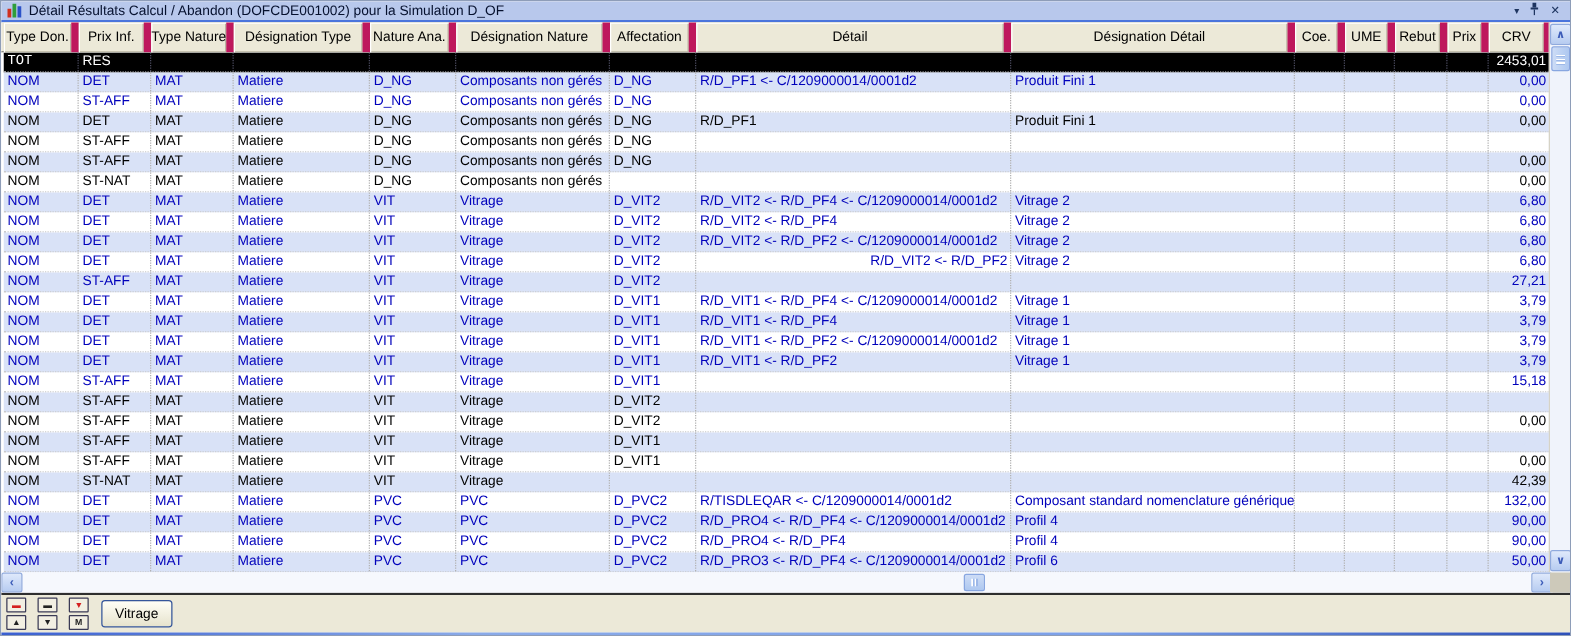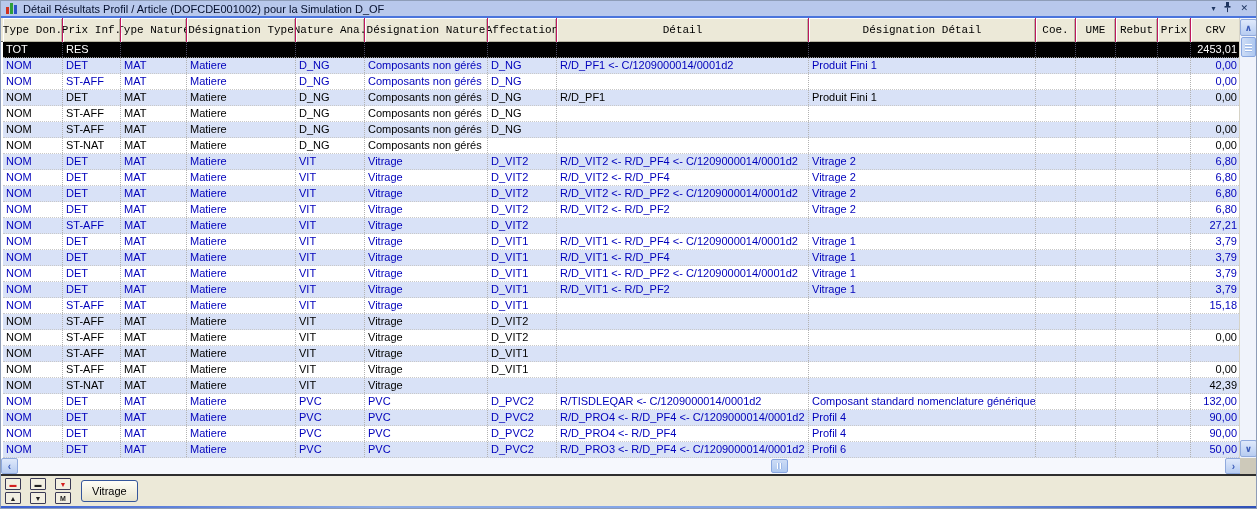--- a/index.html
+++ b/index.html
@@ -24,23 +24,22 @@
   .tb-icons { margin-left:auto; display:flex; align-items:center; gap:8px; padding-right:4px; }
   .tbi { color:#1e3560; font-size:9px; line-height:9px; cursor:default; font-weight:bold; }
   .tbi.chev { font-size:8px; }
   
   .grid { position:relative; height:440px; background:#fff; }
   .hdr { display:flex; height:24px; background:var(--panel,#ece9d8); border-bottom:1px solid #6a6a6a; padding-left:2px; }
   .hcell {
     flex:none; height:24px; font-size:11px; color:#000;
     display:flex; align-items:center; justify-content:center; overflow:hidden; white-space:nowrap;
     background:var(--panel,#ece9d8);
-    border-right:1px solid #be185d;
+    border-right:6px solid #be185d;
     box-shadow:inset 1px 1px 0 #ffffff, inset -1px -1px 0 #b8b5a1;
-    font-family:Liberation Mono, monospace;
   }
   .rows { position:absolute; top:24px; left:0; width:1240px; height:416px; background:#fff; padding-left:2px; overflow:hidden; }
   .row { display:flex; height:16px; border-bottom:1px dotted #c9c9c9; }
   .row.plain { background:#fff; }
   .row.alt   { background:var(--row-alt,#d9e2f7); }
   .row.blue  { color:var(--blue-text,#0000bb); }
   .row.black { color:#000000; }
   .row.sel   { background:#000; color:#fff; border-bottom:1px dotted #9a9a9a; }
   .cell {
     flex:none; height:15px; line-height:15px; font-size:11px;
@@ -118,21 +117,21 @@
 <body>
 
 <div class="window">
 
   <div class="titlebar">
     <span class="app-icon">
         <i class="r"></i>
         <i class="g"></i>
         <i class="bl"></i>
       </span>
-    <span class="title">Détail Résultats Profil / Article (DOFCDE001002) pour la Simulation D_OF</span>
+    <span class="title">Détail Résultats Calcul / Abandon (DOFCDE001002) pour la Simulation D_OF</span>
     <span class="tb-icons">
       <span class="tbi chev">▾</span>
       <span class="tbi"><svg width="9" height="11" viewBox="0 0 9 11">
             <path d="M3 0 h3 v4 h-3 z" fill="#1e3560"></path>
             <rect x="1.5" y="4" width="6" height="1.6" fill="#1e3560"></rect>
             <rect x="4" y="5.6" width="1" height="4.5" fill="#1e3560"></rect>
           </svg></span>
       <span class="tbi">✕</span>
     </span>
   </div>
@@ -149,21 +148,21 @@
         <div class="hcell" style="width: 252px;">Détail</div>
         <div class="hcell" style="width: 227px;">Désignation Détail</div>
         <div class="hcell" style="width: 40px;">Coe.</div>
         <div class="hcell" style="width: 40px;">UME</div>
         <div class="hcell" style="width: 42px;">Rebut</div>
         <div class="hcell" style="width: 33px;">Prix</div>
         <div class="hcell" style="width: 50px;">CRV</div>
       </div>
     <div class="rows" id="rows">
         <div class="row sel">
-          <div class="cell" style="width: 60px;">TOT</div>
+          <div class="cell" style="width: 60px; font-family: Liberation Mono, monospace;">TOT</div>
           <div class="cell" style="width: 58px;">RES</div>
           <div class="cell" style="width: 66px;"></div>
           <div class="cell" style="width: 109px;"></div>
           <div class="cell" style="width: 69px;"></div>
           <div class="cell" style="width: 123px;"></div>
           <div class="cell" style="width: 69px;"></div>
           <div class="cell" style="width: 252px;"></div>
           <div class="cell" style="width: 227px;"></div>
           <div class="cell" style="width: 40px;"></div>
           <div class="cell" style="width: 40px;"></div>
@@ -316,21 +315,21 @@
           <div class="cell num" style="width: 50px;">6,80</div>
         </div>
         <div class="row blue plain">
           <div class="cell" style="width: 60px;">NOM</div>
           <div class="cell" style="width: 58px;">DET</div>
           <div class="cell" style="width: 66px;">MAT</div>
           <div class="cell" style="width: 109px;">Matiere</div>
           <div class="cell" style="width: 69px;">VIT</div>
           <div class="cell" style="width: 123px;">Vitrage</div>
           <div class="cell" style="width: 69px;">D_VIT2</div>
-          <div class="cell" style="width: 252px;">R/D_VIT2 &lt;- R/D_PF2</div>
+          <div class="cell" style="width: 252px; text-align: right;">R/D_VIT2 &lt;- R/D_PF2</div>
           <div class="cell" style="width: 227px;">Vitrage 2</div>
           <div class="cell" style="width: 40px;"></div>
           <div class="cell" style="width: 40px;"></div>
           <div class="cell" style="width: 42px;"></div>
           <div class="cell" style="width: 33px;"></div>
           <div class="cell num" style="width: 50px;">6,80</div>
         </div>
         <div class="row blue alt">
           <div class="cell" style="width: 60px;">NOM</div>
           <div class="cell" style="width: 58px;">ST-AFF</div>

